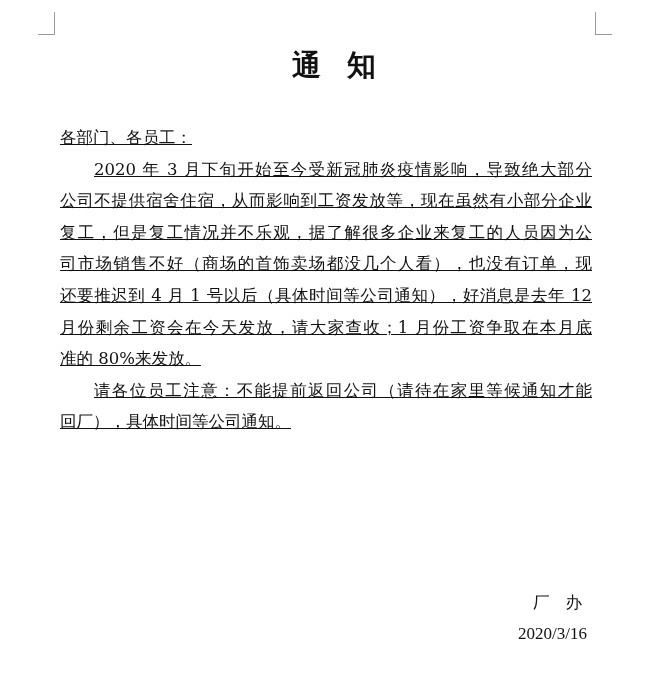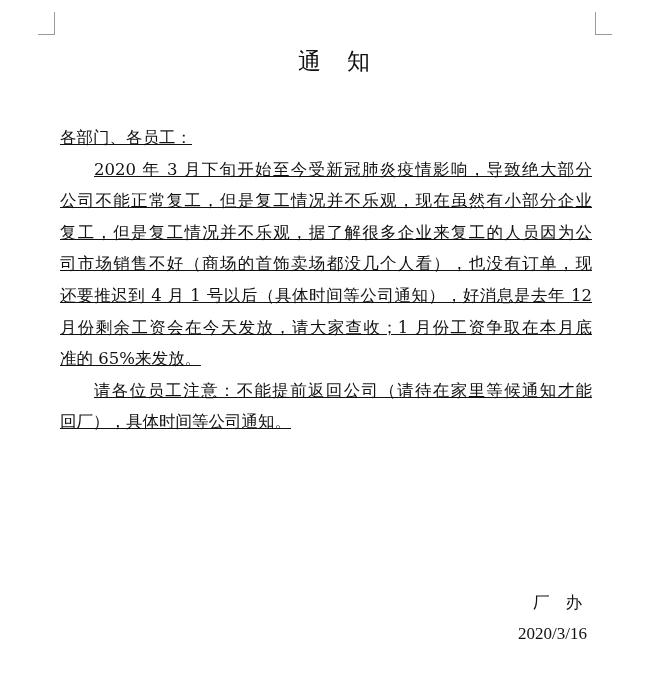--- a/index.html
+++ b/index.html
@@ -2,21 +2,21 @@
 <html><head>
   <meta charset="utf-8">
   <style>
     html, body { margin:0; padding:0; background:#ffffff; }
     body { width:668px; height:684px; position:relative; overflow:hidden;
            font-family: "DejaVu Serif", "Liberation Serif", serif; color:#111; }
     .corner { position:absolute; border-color:#9a9a9a; border-style:solid; width:0; height:0; }
     .corner-tl { left:38px; top:12px; width:16px; height:22px; border-width:0 1px 1px 0; }
     .corner-tr { left:595px; top:12px; width:16px; height:22px; border-width:0 0 1px 1px; }
     .title { position:absolute; left:0; width:668px; top:46px; text-align:center;
-             font-size:23px; font-weight:normal; letter-spacing:26px; padding-left:26px; box-sizing:border-box; }
+             font-size:29px; font-weight:bold; letter-spacing:26px; padding-left:26px; box-sizing:border-box; }
     .body { position:absolute; left:60px; width:532px; top:122px; font-size:16.5px; line-height:31.6px;text-decoration:underline; }
     .line { white-space:nowrap; display:block; text-align:justify; text-align-last:justify; height:31.6px; }
     .line.last { text-align-last:left; }
     .indent { padding-left:34px; }
     .sign { position:absolute; font-size:16.5px;text-align:center; }
     .sign-dept { left:533px; top:592px; letter-spacing:16px; }
     .sign-date { left:518px; top:624px; font-family:"Liberation Serif", serif; font-size:17px; }
   </style>
 </head>
 <body>
@@ -24,26 +24,26 @@
 <div class="corner corner-tl"></div>
 <div class="corner corner-tr"></div>
 
 <div class="title">通知</div>
 
 <div class="body">
   <div class="line last">各部门、各员工：</div>
 
   <div>
     <span class="line indent">2020 年 3 月下旬开始至今受新冠肺炎疫情影响，导致绝大部分</span>
-    <span class="line">公司不能正常复工，但是复工情况并不乐观，现在虽然有小部分企业</span>
+    <span class="line">公司不提供宿舍住宿，从而影响到工资发放等，现在虽然有小部分企业</span>
     <span class="line">复工，但是复工情况并不乐观，据了解很多企业来复工的人员因为公</span>
     <span class="line">司市场销售不好（商场的首饰卖场都没几个人看），也没有订单，现</span>
     <span class="line">还要推迟到 4 月 1 号以后（具体时间等公司通知），好消息是去年 12</span>
     <span class="line">月份剩余工资会在今天发放，请大家查收；1 月份工资争取在本月底</span>
-    <span class="line last">准的 65%来发放。</span>
+    <span class="line last">准的 80%来发放。</span>
   </div>
 
   <div>
     <span class="line indent">请各位员工注意：不能提前返回公司（请待在家里等候通知才能</span>
     <span class="line last">回厂），具体时间等公司通知。</span>
   </div>
 </div>
 
 <div class="sign sign-dept">厂办</div>
 <div class="sign sign-date">2020/3/16</div>

